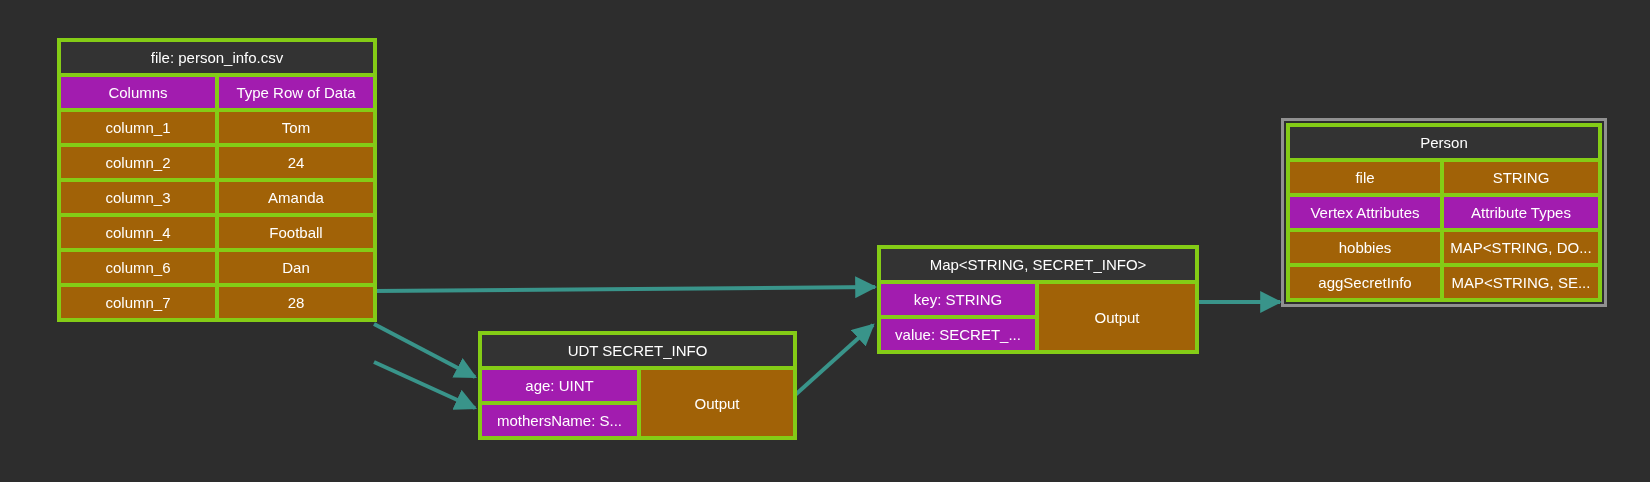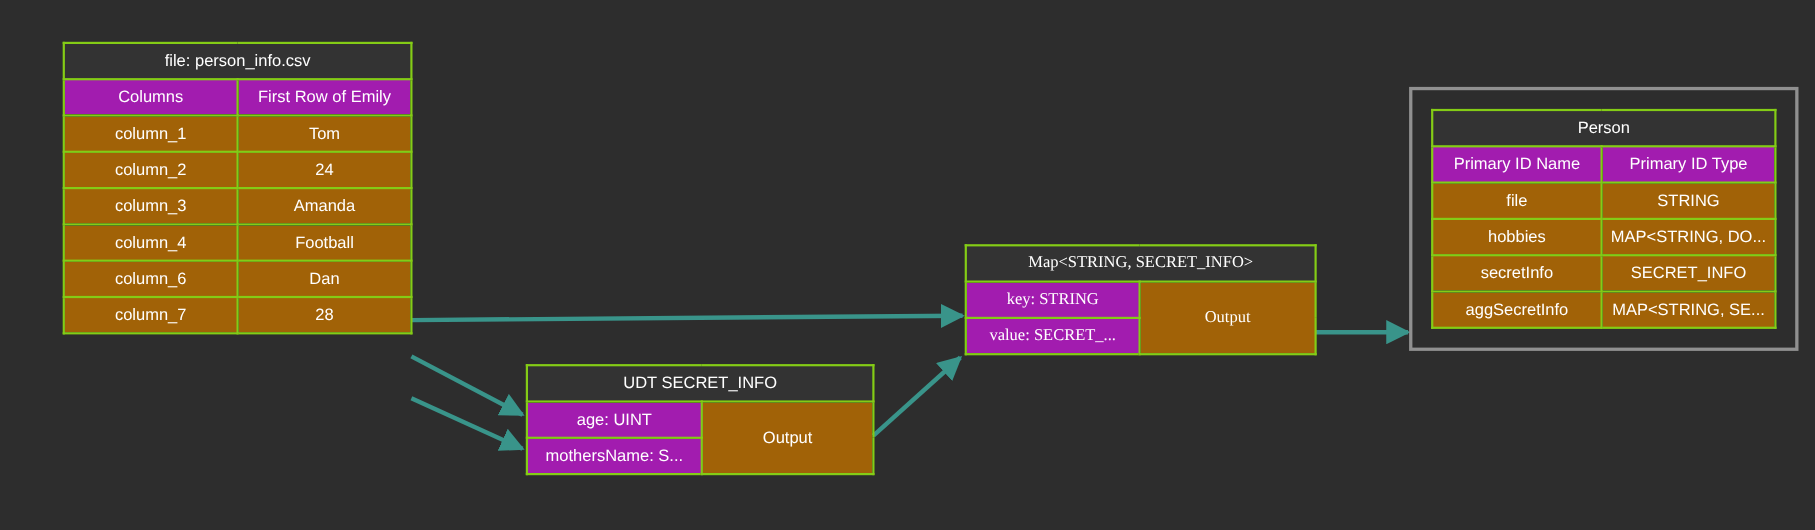--- a/index.html
+++ b/index.html
@@ -3,27 +3,27 @@
 <meta charset="utf-8">
 <title>Data Mapping</title>
 <style>
   html,body{margin:0;padding:0;background:#2d2d2d;}
   body{width:1650px;height:482px;position:relative;overflow:hidden;
        font-family:"Liberation Sans", sans-serif;color:#fff;}
   .canvas{position:absolute;inset:0;}
   svg.arrows{position:absolute;left:0;top:0;z-index:1;}
   .arrow{stroke:#39948a;stroke-width:4;fill:none;}
   table.node{position:absolute;border-collapse:collapse;table-layout:fixed;z-index:2;}
-  table.node td{border:2px solid #84cc16;height:31px;text-align:center;
+  table.node td{border:4px solid #84cc16;height:31px;text-align:center;
                 vertical-align:middle;font-size:15px;padding:0 6px;white-space:nowrap;
                 overflow:hidden;}
   td.title{background:#333333;}
   td.field{background:#a21caf;}
   td.data{background:#a16207;}
-  .frame{position:absolute;border:3px solid #909090;padding:17px;z-index:2;}
+  .frame{position:absolute;border:3px solid #909090;padding:2px;z-index:2;margin-top:39px;}
   .frame table.node{position:static;}
 </style>
 </head>
 <body>
 
 <div class="canvas">
 
   <svg class="arrows" width="1650" height="482">
     <defs>
       <marker id="arr" viewBox="0 0 10 10" refX="9" refY="5" markerWidth="5.5" markerHeight="5.5" orient="auto">
@@ -41,21 +41,21 @@
     <colgroup>
         <col style="width:158px">
         <col style="width:158px">
       </colgroup>
     <tbody>
         <tr>
           <td class="title" colspan="2">file: person_info.csv</td>
         </tr>
     <tr>
       <td class="field">Columns</td>
-      <td class="field">First Row of Emily</td>
+      <td class="field">Type Row of Data</td>
     </tr>
     <tr>
       <td class="data">column_1</td>
       <td class="data">Tom</td>
     </tr>
     <tr>
       <td class="data">column_2</td>
       <td class="data">24</td>
     </tr>
     <tr>
@@ -89,21 +89,21 @@
     <tr>
       <td class="field">age: UINT</td>
       <td class="data" rowspan="2">Output</td>
     </tr>
     <tr>
       <td class="field">mothersName: S...</td>
     </tr>
   </tbody>
     </table>
 
-  <table class="node" style="left:877px;top:222px;width:318px;font-family:Liberation Serif, serif;">
+  <table class="node" style="left:877px;top:245px;width:318px;">
     <colgroup>
         <col style="width:158px">
         <col style="width:160px">
       </colgroup>
     <tbody>
         <tr>
           <td class="title" colspan="2">Map&lt;STRING, SECRET_INFO&gt;</td>
         </tr>
     <tr>
       <td class="field">key: STRING</td>
@@ -119,34 +119,30 @@
     <table class="node" style="width:312px;">
       <colgroup>
           <col style="width:154px">
           <col style="width:158px">
         </colgroup>
       <tbody>
           <tr>
             <td class="title" colspan="2">Person</td>
           </tr>
       <tr>
-        <td class="field">Primary ID Name</td>
-        <td class="field">Primary ID Type</td>
-      </tr>
-      <tr>
         <td class="data">file</td>
         <td class="data">STRING</td>
       </tr>
       <tr>
+        <td class="field">Vertex Attributes</td>
+        <td class="field">Attribute Types</td>
+      </tr>
+      <tr>
         <td class="data">hobbies</td>
         <td class="data">MAP&lt;STRING, DO...</td>
-      </tr>
-      <tr>
-        <td class="data">secretInfo</td>
-        <td class="data">SECRET_INFO</td>
       </tr>
       <tr>
         <td class="data">aggSecretInfo</td>
         <td class="data">MAP&lt;STRING, SE...</td>
       </tr>
     </tbody>
       </table>
   </div>
 
 </div>

